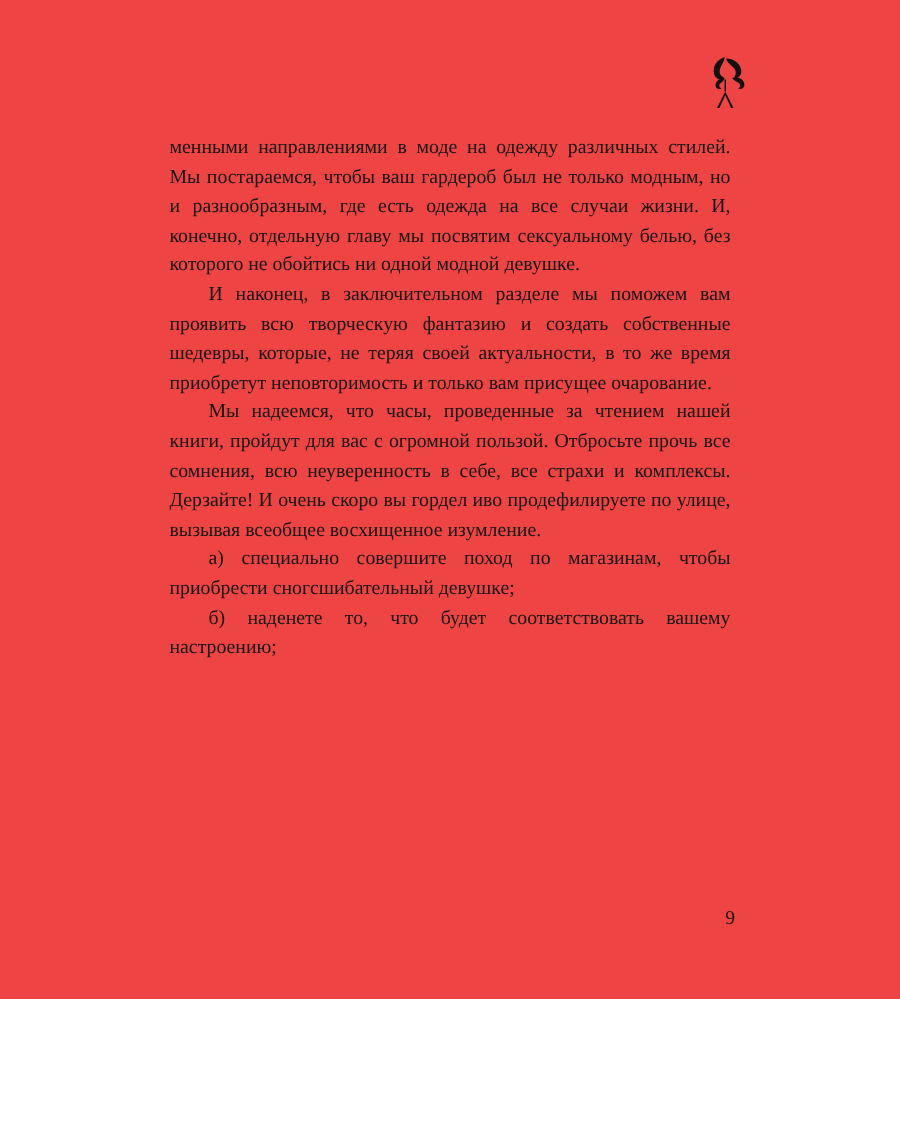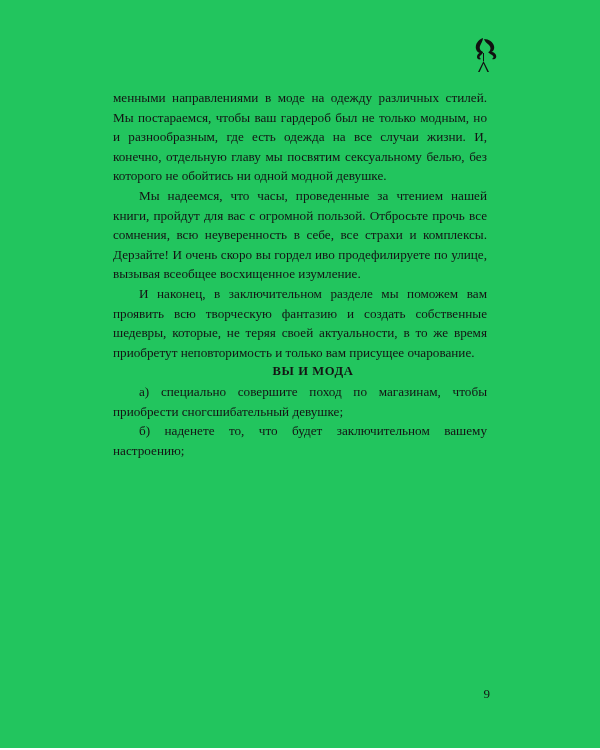--- a/index.html
+++ b/index.html
@@ -3,22 +3,22 @@
 <meta charset="utf-8">
 <style>
   html, body {
     margin: 0;
     padding: 0;
     background: #ffffff;
   }
   .page {
     position: relative;
     width: 600px;
-    height: 748px;
-    background: #22c55e;
+    height: 666px;
+    background: #ef4444;
     overflow: hidden;
     font-family: "Liberation Serif", "DejaVu Serif", serif;
     color: #1a1a1a;
   }
   .ornament {
     position: absolute;
     top: 34px;
     right: 96px;
     width: 40px;
     height: 40px;
@@ -81,24 +81,23 @@
         <path d="M23 18 C26 17 30 18 31 21 C32 24 30 26 27 25 C29 24 29 22 27 21 C25 20 24 19 23 18 Z"></path>
         <path d="M18 18 C15 18 12 20 12 23 C12 25 14 26 16 25 C14 24 14 22 16 21 C17 20 18 19 18 18 Z"></path>
         <path d="M18 19 L18 27 L19 27 L19 19 Z"></path>
         <path d="M18.5 27 L13 38 L14.6 38 L18.5 29.5 L22.4 38 L24 38 Z"></path>
       </g>
     </svg>
   </div>
 
   <div class="body-text">
     <p class="noindent">менными направлениями в моде на одежду различных стилей. Мы постараемся, чтобы ваш гардероб был не только модным, но и разнообразным, где есть одежда на все случаи жизни. И, конечно, отдельную главу мы посвятим сексуальному белью, без которого не обойтись ни одной модной девушке.</p>
+    <p>И наконец, в заключительном разделе мы поможем вам проявить всю творческую фантазию и создать собственные шедевры, которые, не теряя своей актуальности, в то же время приобретут неповторимость и только вам присущее очарование.</p>
     <p>Мы надеемся, что часы, проведенные за чтением нашей книги, пройдут для вас с огромной пользой. Отбросьте прочь все сомнения, всю неуверенность в себе, все страхи и комплексы. Дерзайте! И очень скоро вы гордел иво продефилируете по улице, вызывая всеобщее восхищенное изумление.</p>
-    <p>И наконец, в заключительном разделе мы поможем вам проявить всю творческую фантазию и создать собственные шедевры, которые, не теряя своей актуальности, в то же время приобретут неповторимость и только вам присущее очарование.</p>
 
-    <p class="section-title">ВЫ И МОДА</p>
 
     <p>а) специально совершите поход по магазинам, чтобы приобрести сногсшибательный девушке;</p>
-    <p>б) наденете то, что будет заключительном вашему настроению;</p>
+    <p>б) наденете то, что будет соответствовать вашему настроению;</p>
   </div>
 
   <div class="page-number">9</div>
 
 </div>
 
 </body></html>

